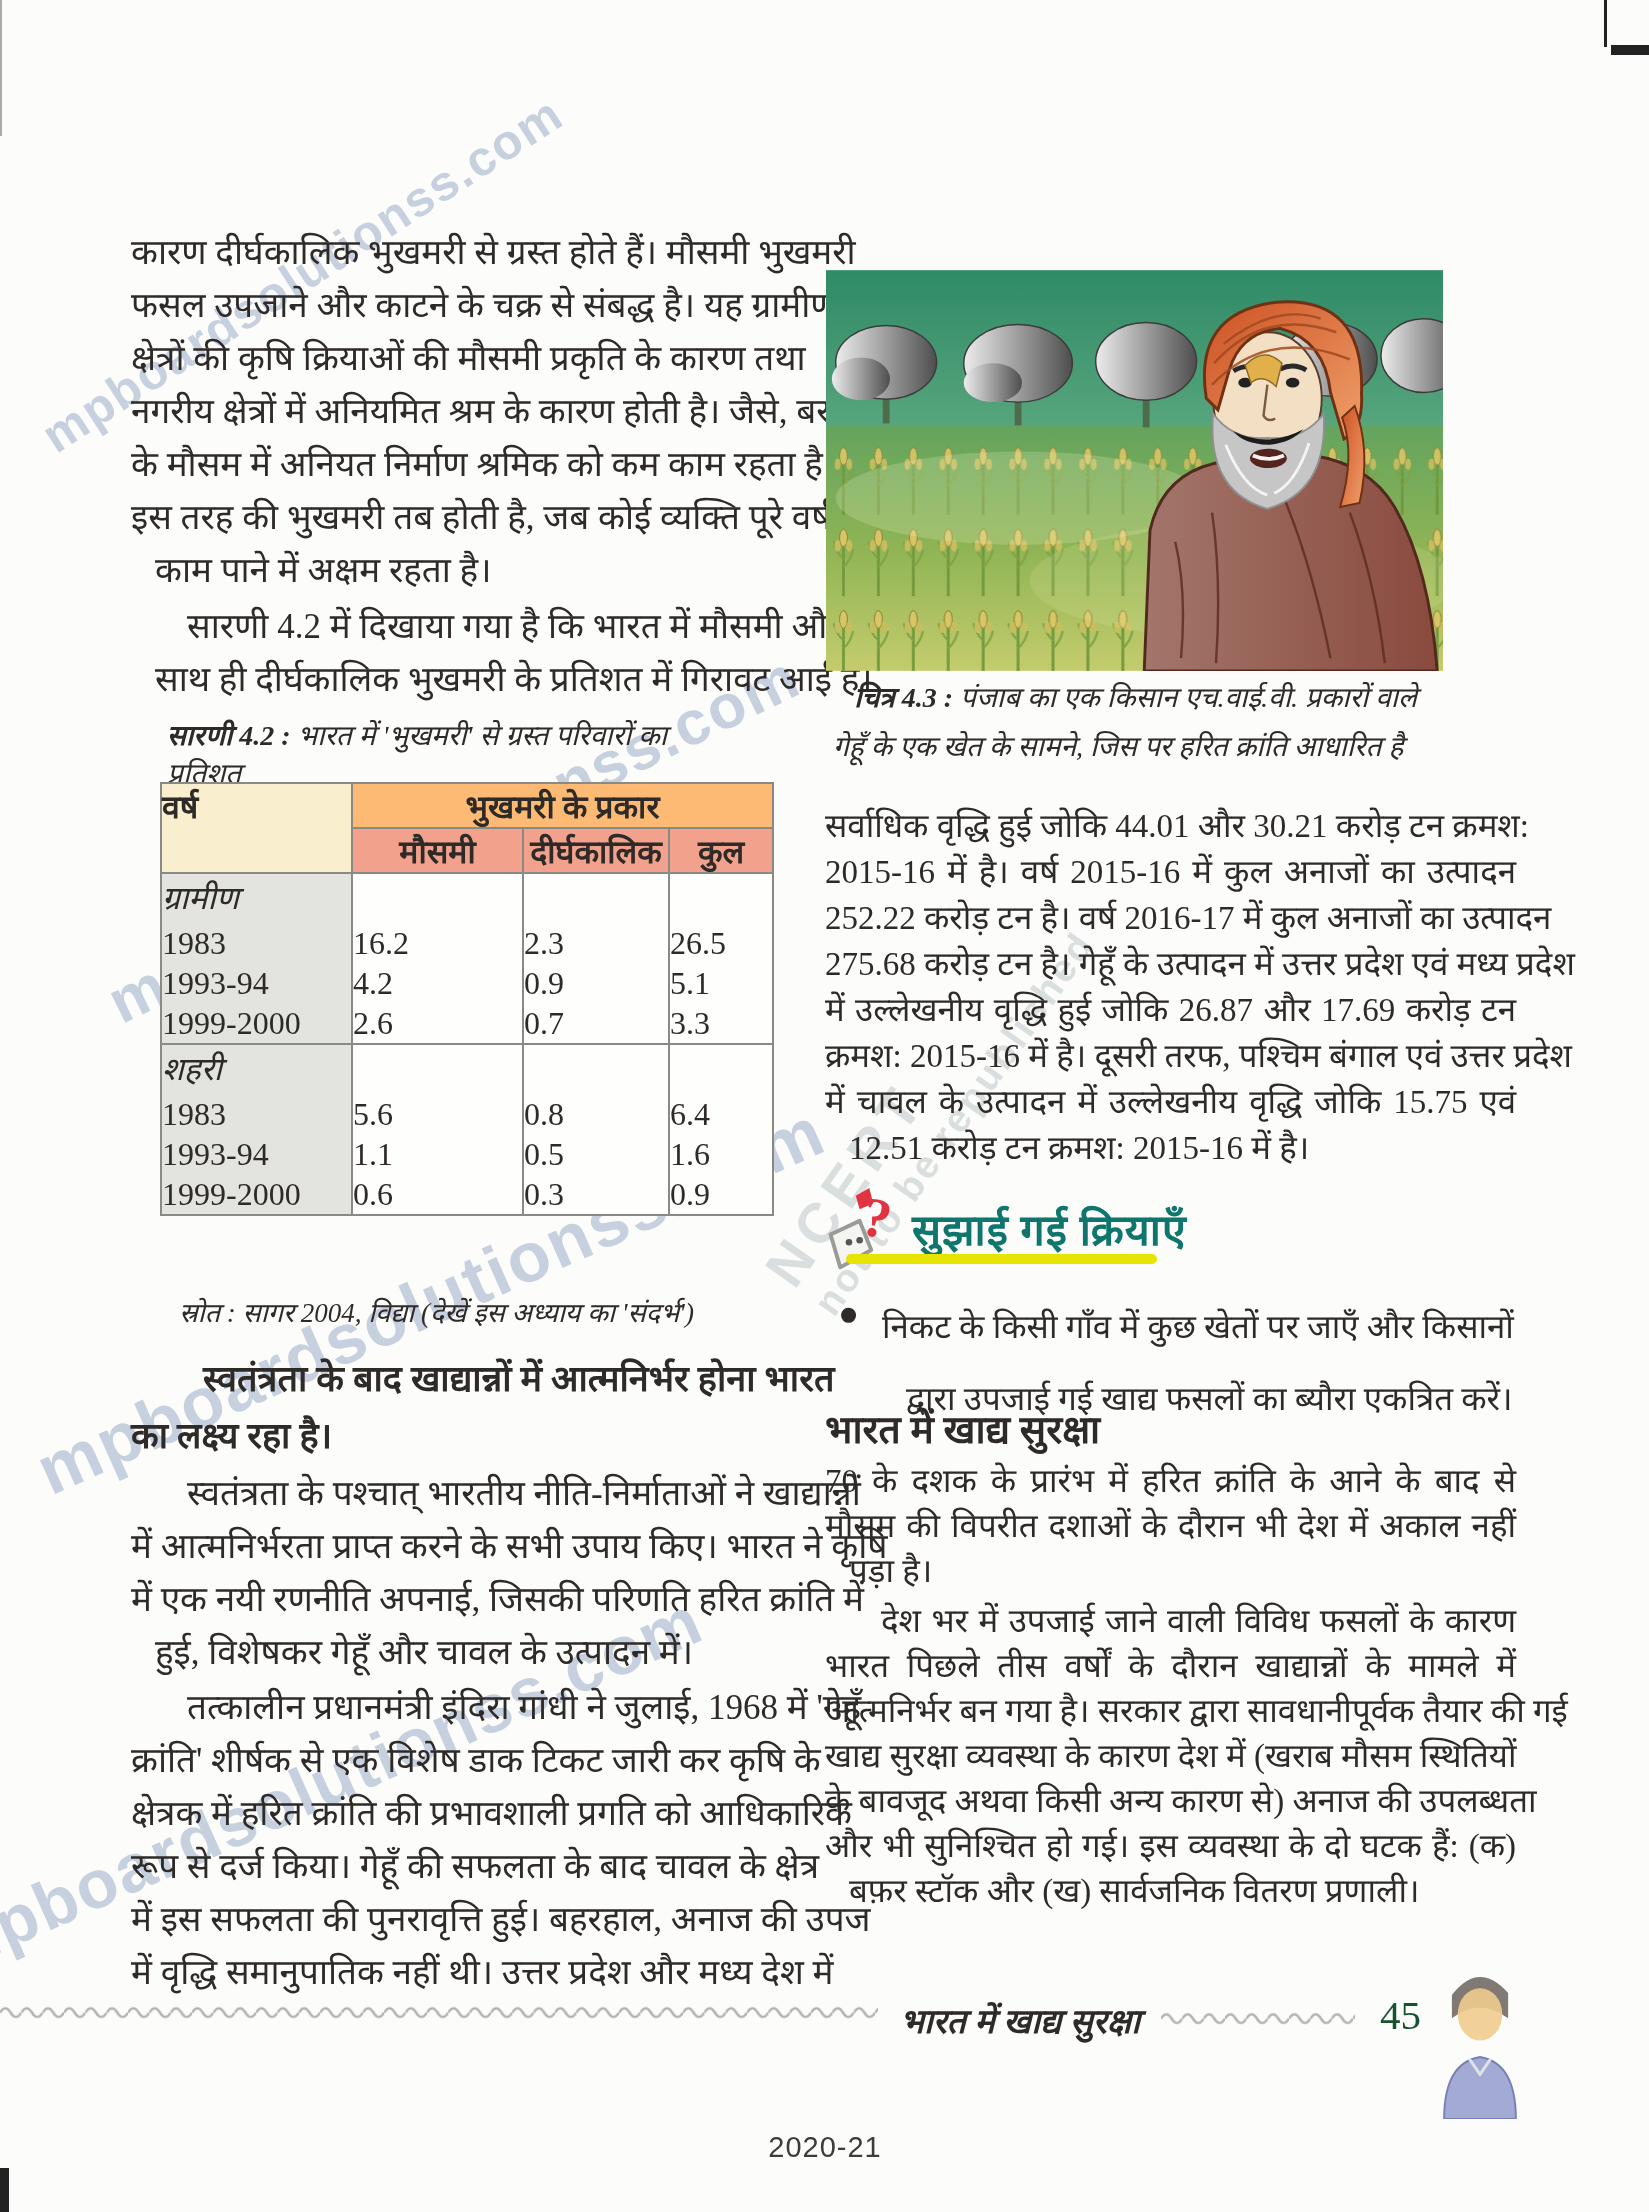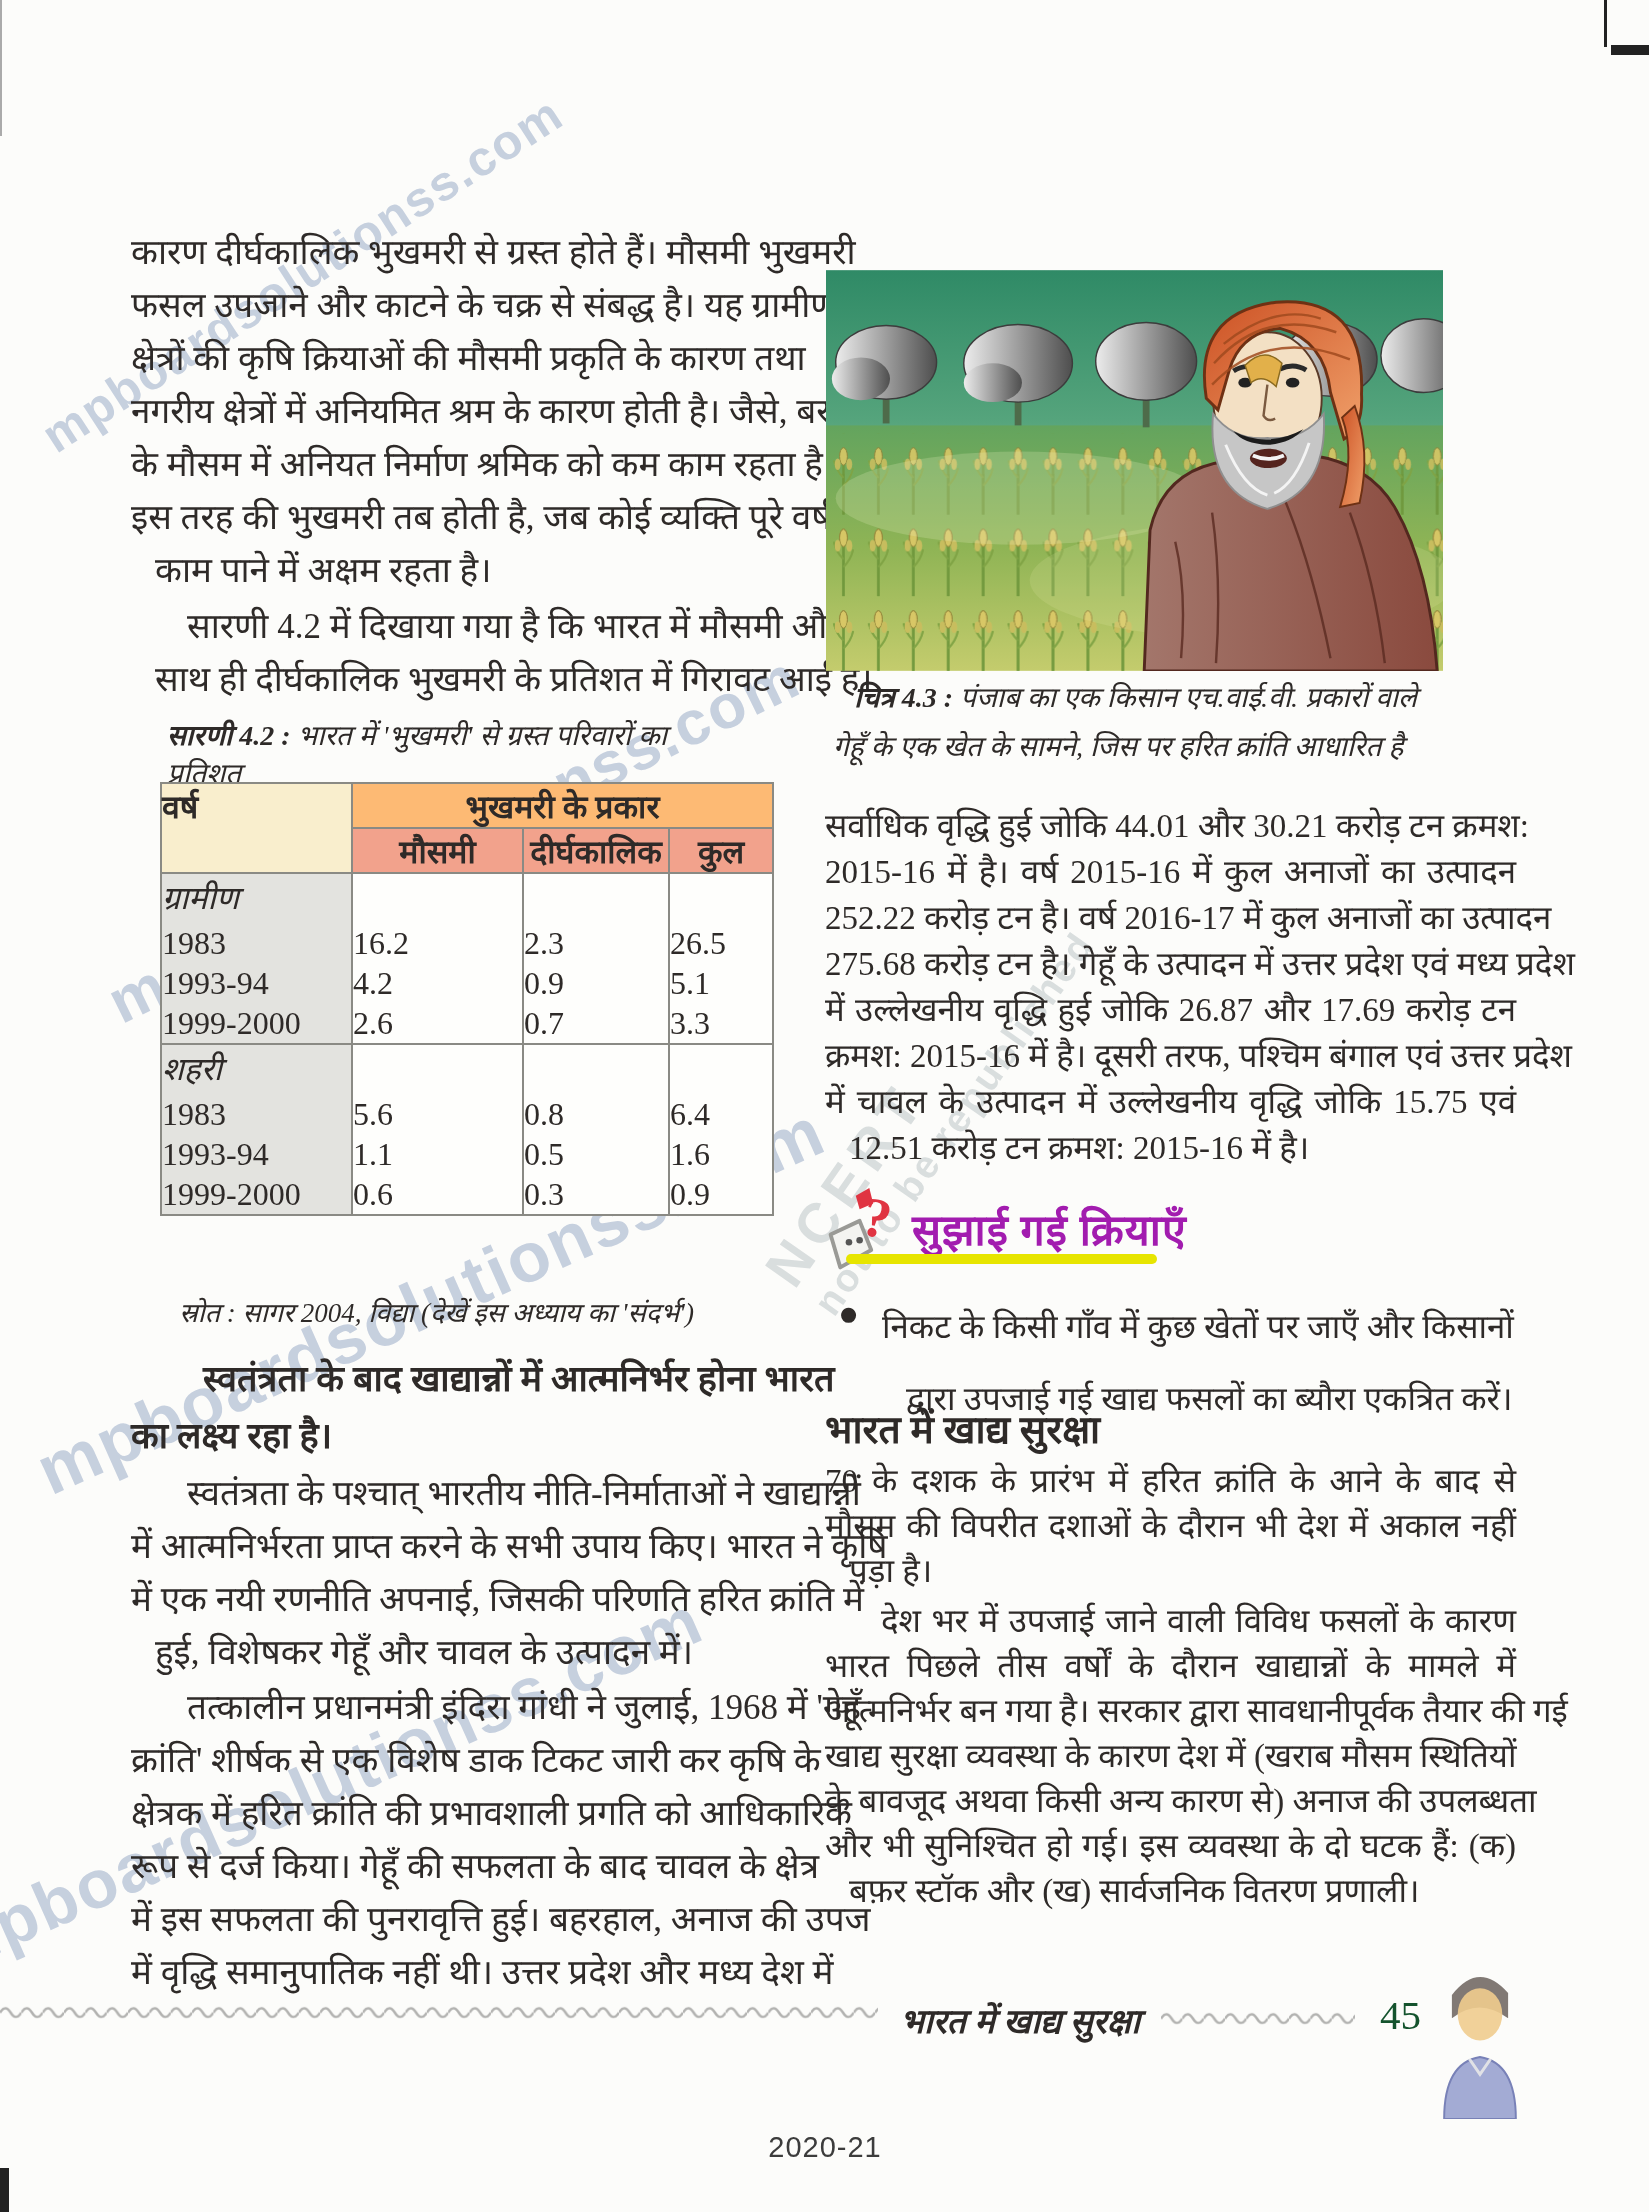--- a/index.html
+++ b/index.html
@@ -29,21 +29,21 @@
   
   .ital{font-style:italic;}
   .cap-label{font-weight:bold;font-style:italic;}
   
   .wm{position:absolute;font-family:"Liberation Sans","DejaVu Sans",sans-serif;font-weight:bold;
       color:#7e95bd;opacity:.42;white-space:nowrap;transform-origin:0 50%;mix-blend-mode:multiply;
       letter-spacing:1.9px;}
   .wm-ncert{position:absolute;font-family:"Liberation Sans",sans-serif;font-weight:bold;
       color:#99a6ad;opacity:.34;transform-origin:0 0;mix-blend-mode:multiply;white-space:nowrap;}
   
-  .act-title{font-family:"Liberation Serif",serif;font-weight:bold;font-size:43px;color:#a21caf;letter-spacing:1px;}
+  .act-title{font-family:"Liberation Serif",serif;font-weight:bold;font-size:43px;color:#0f766e;letter-spacing:1px;}
   .act-underline{position:absolute;background:#e7e500;height:9.7px;border-radius:4.9px;}
   .bullet-dot{position:absolute;font-size:35px;}
   
   .foot-chap{font-style:italic;font-weight:bold;font-size:34px;}
   .pageno{font-size:41px;color:#14532d;}
   .yearline{position:absolute;width:100%;text-align:center;font-size:29px;color:#3c3c3c;
             font-family:"Liberation Sans",sans-serif;letter-spacing:1px;}
   .artifact{position:absolute;background:#222;}
 </style>
 </head>

